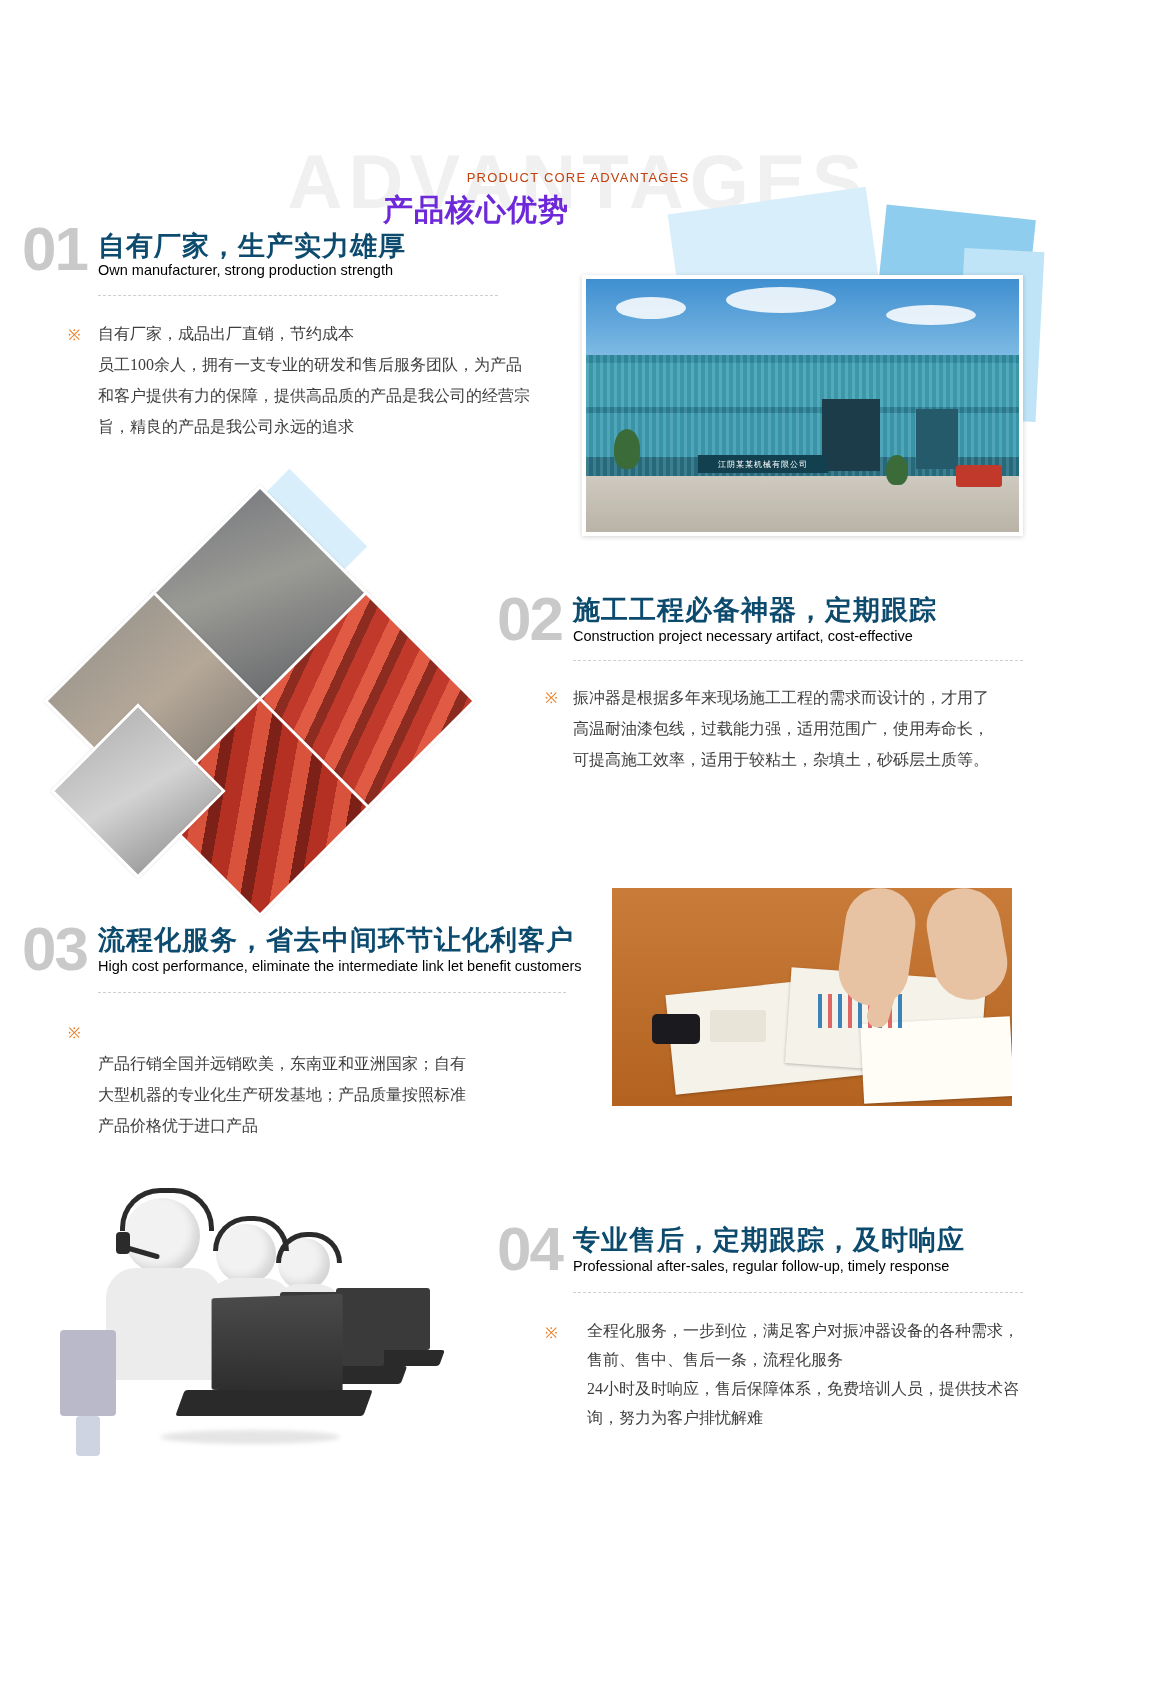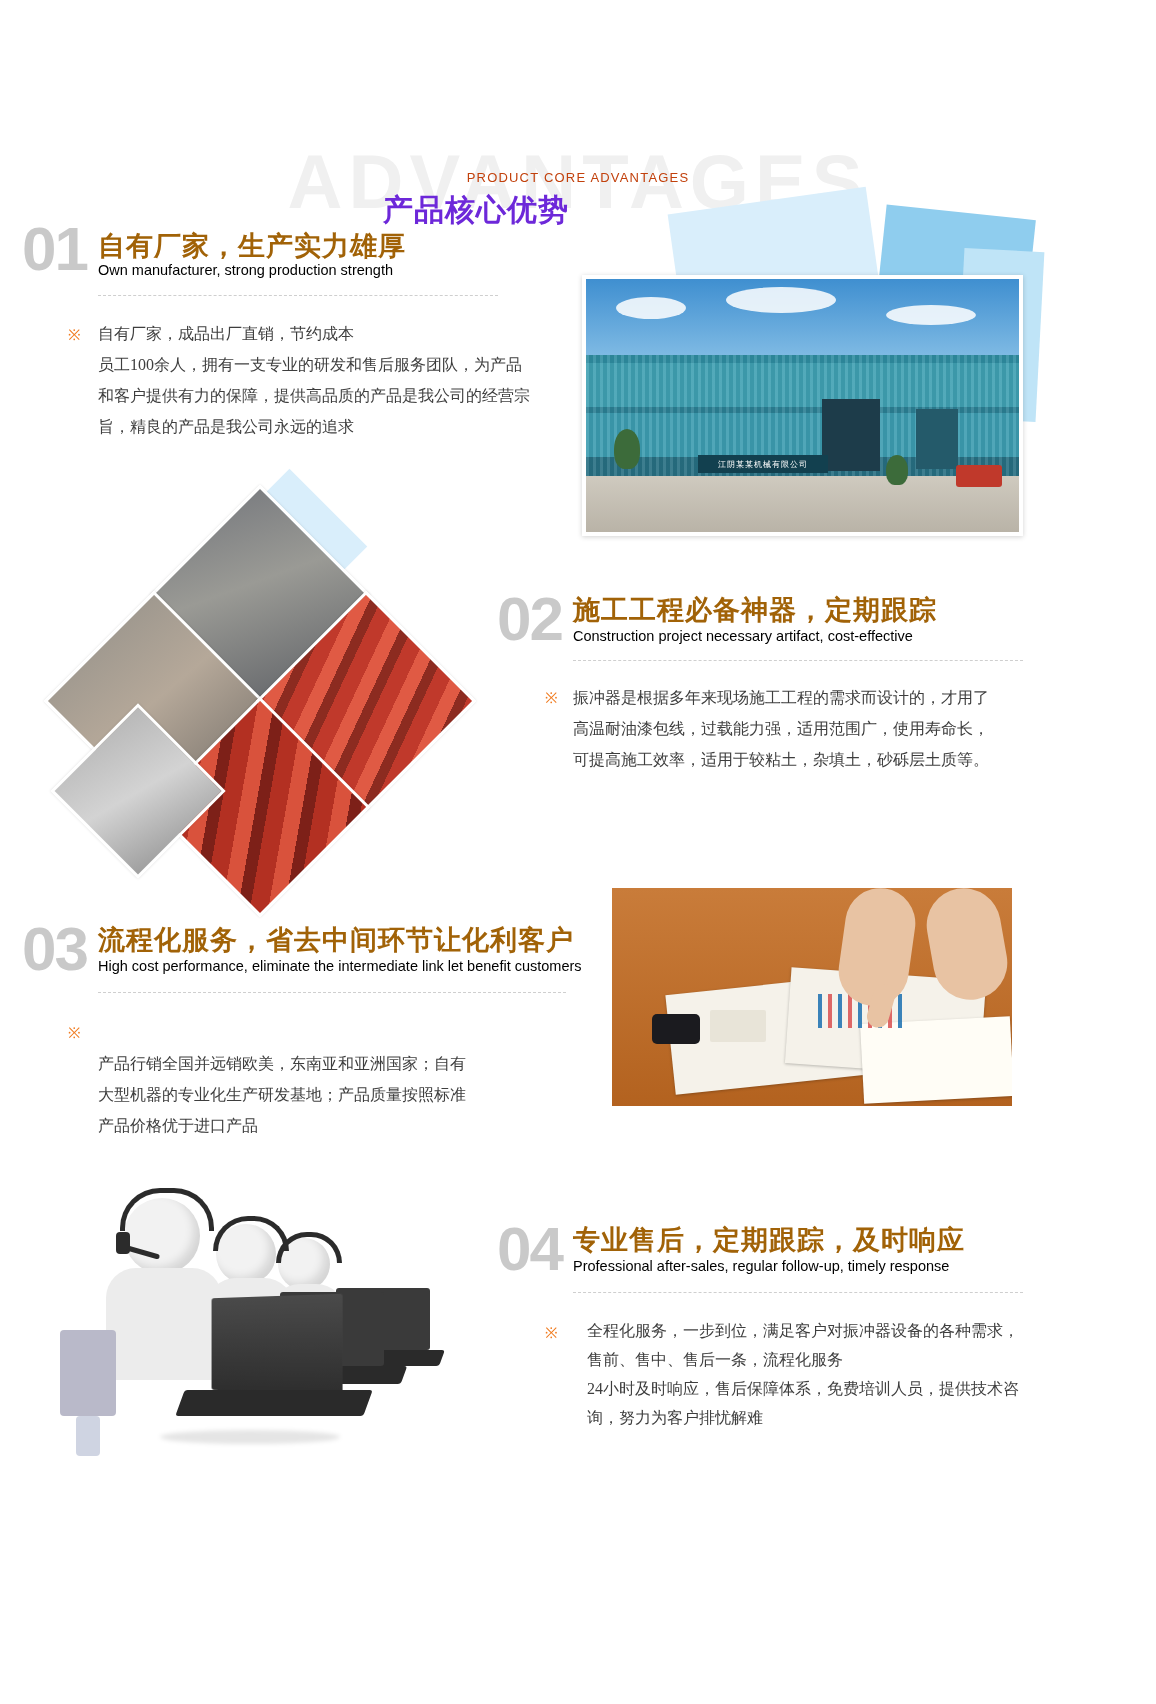--- a/index.html
+++ b/index.html
@@ -68,21 +68,21 @@
     color: #b8b8b8;
     line-height: 1;
     letter-spacing: -2px;
     opacity: .75;
     user-select: none;
   }
   .title-cn {
     position: absolute;
     font-size: 27px;
     font-weight: bold;
-    color: #a16207;
+    color: #0c4a6e;
     white-space: nowrap;
     letter-spacing: 1px;
   }
   .title-en {
     position: absolute;
     font-size: 14.5px;
     color: #000000;
     white-space: nowrap;
   }
   .divider {

